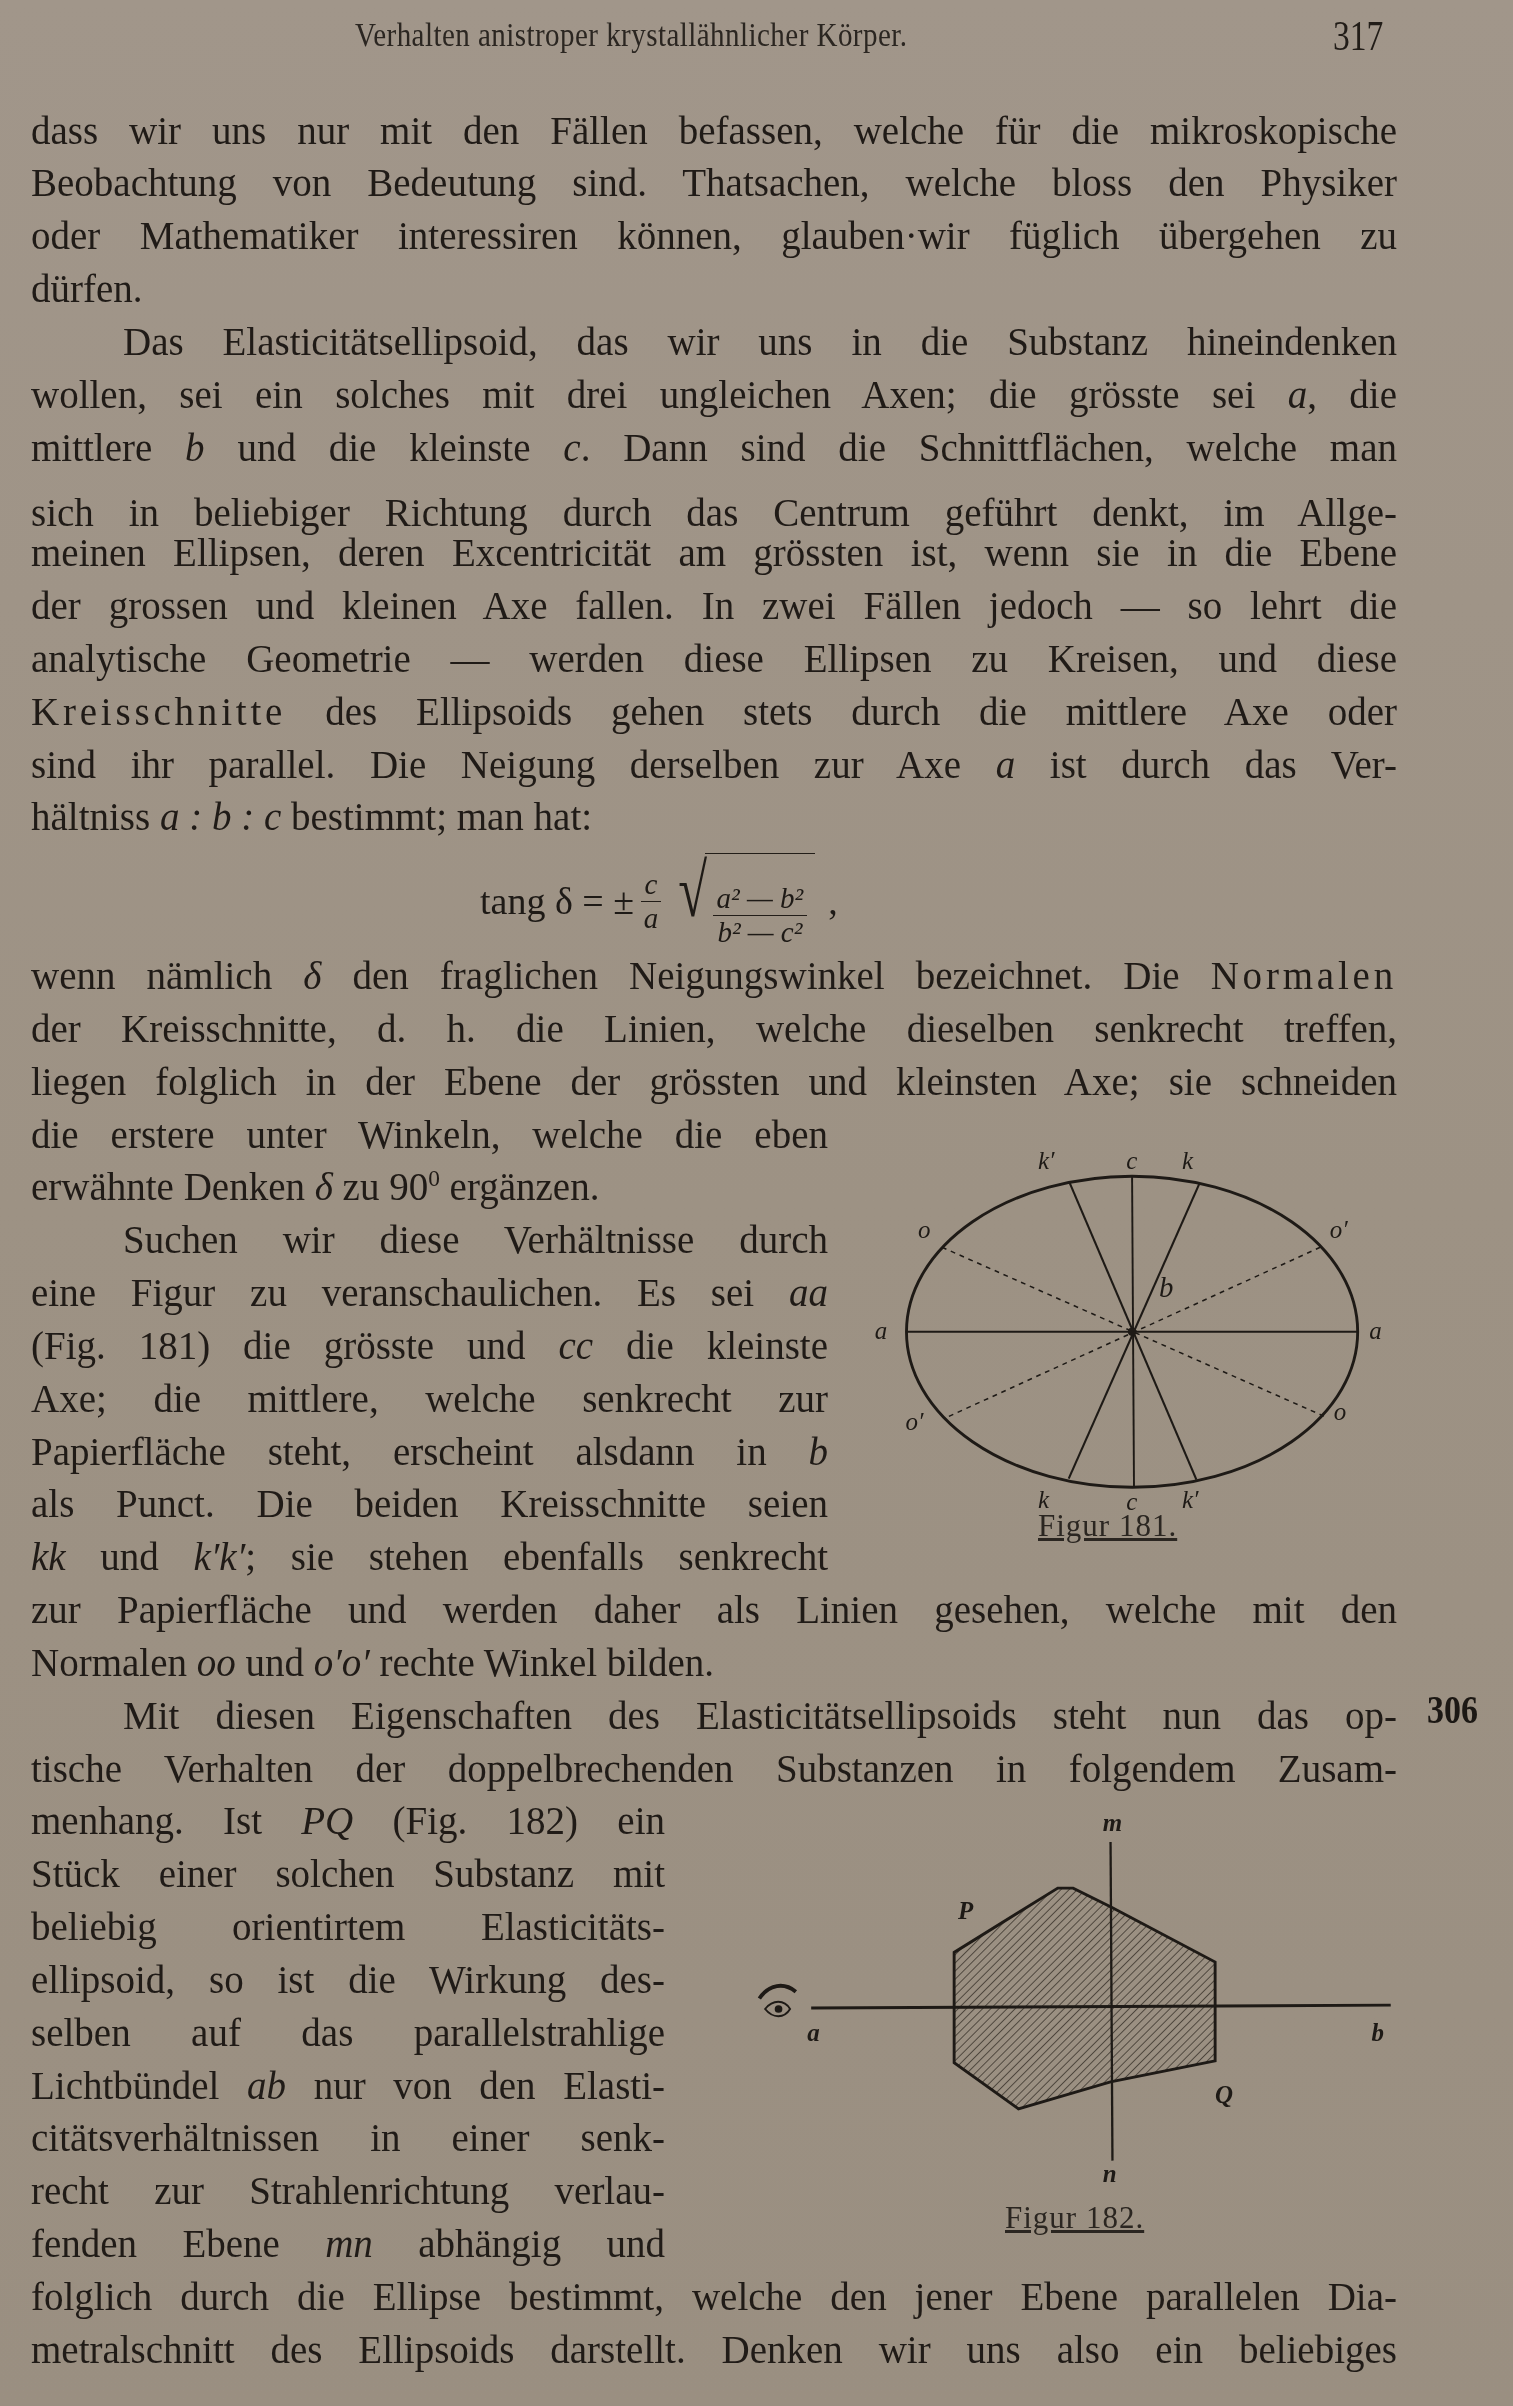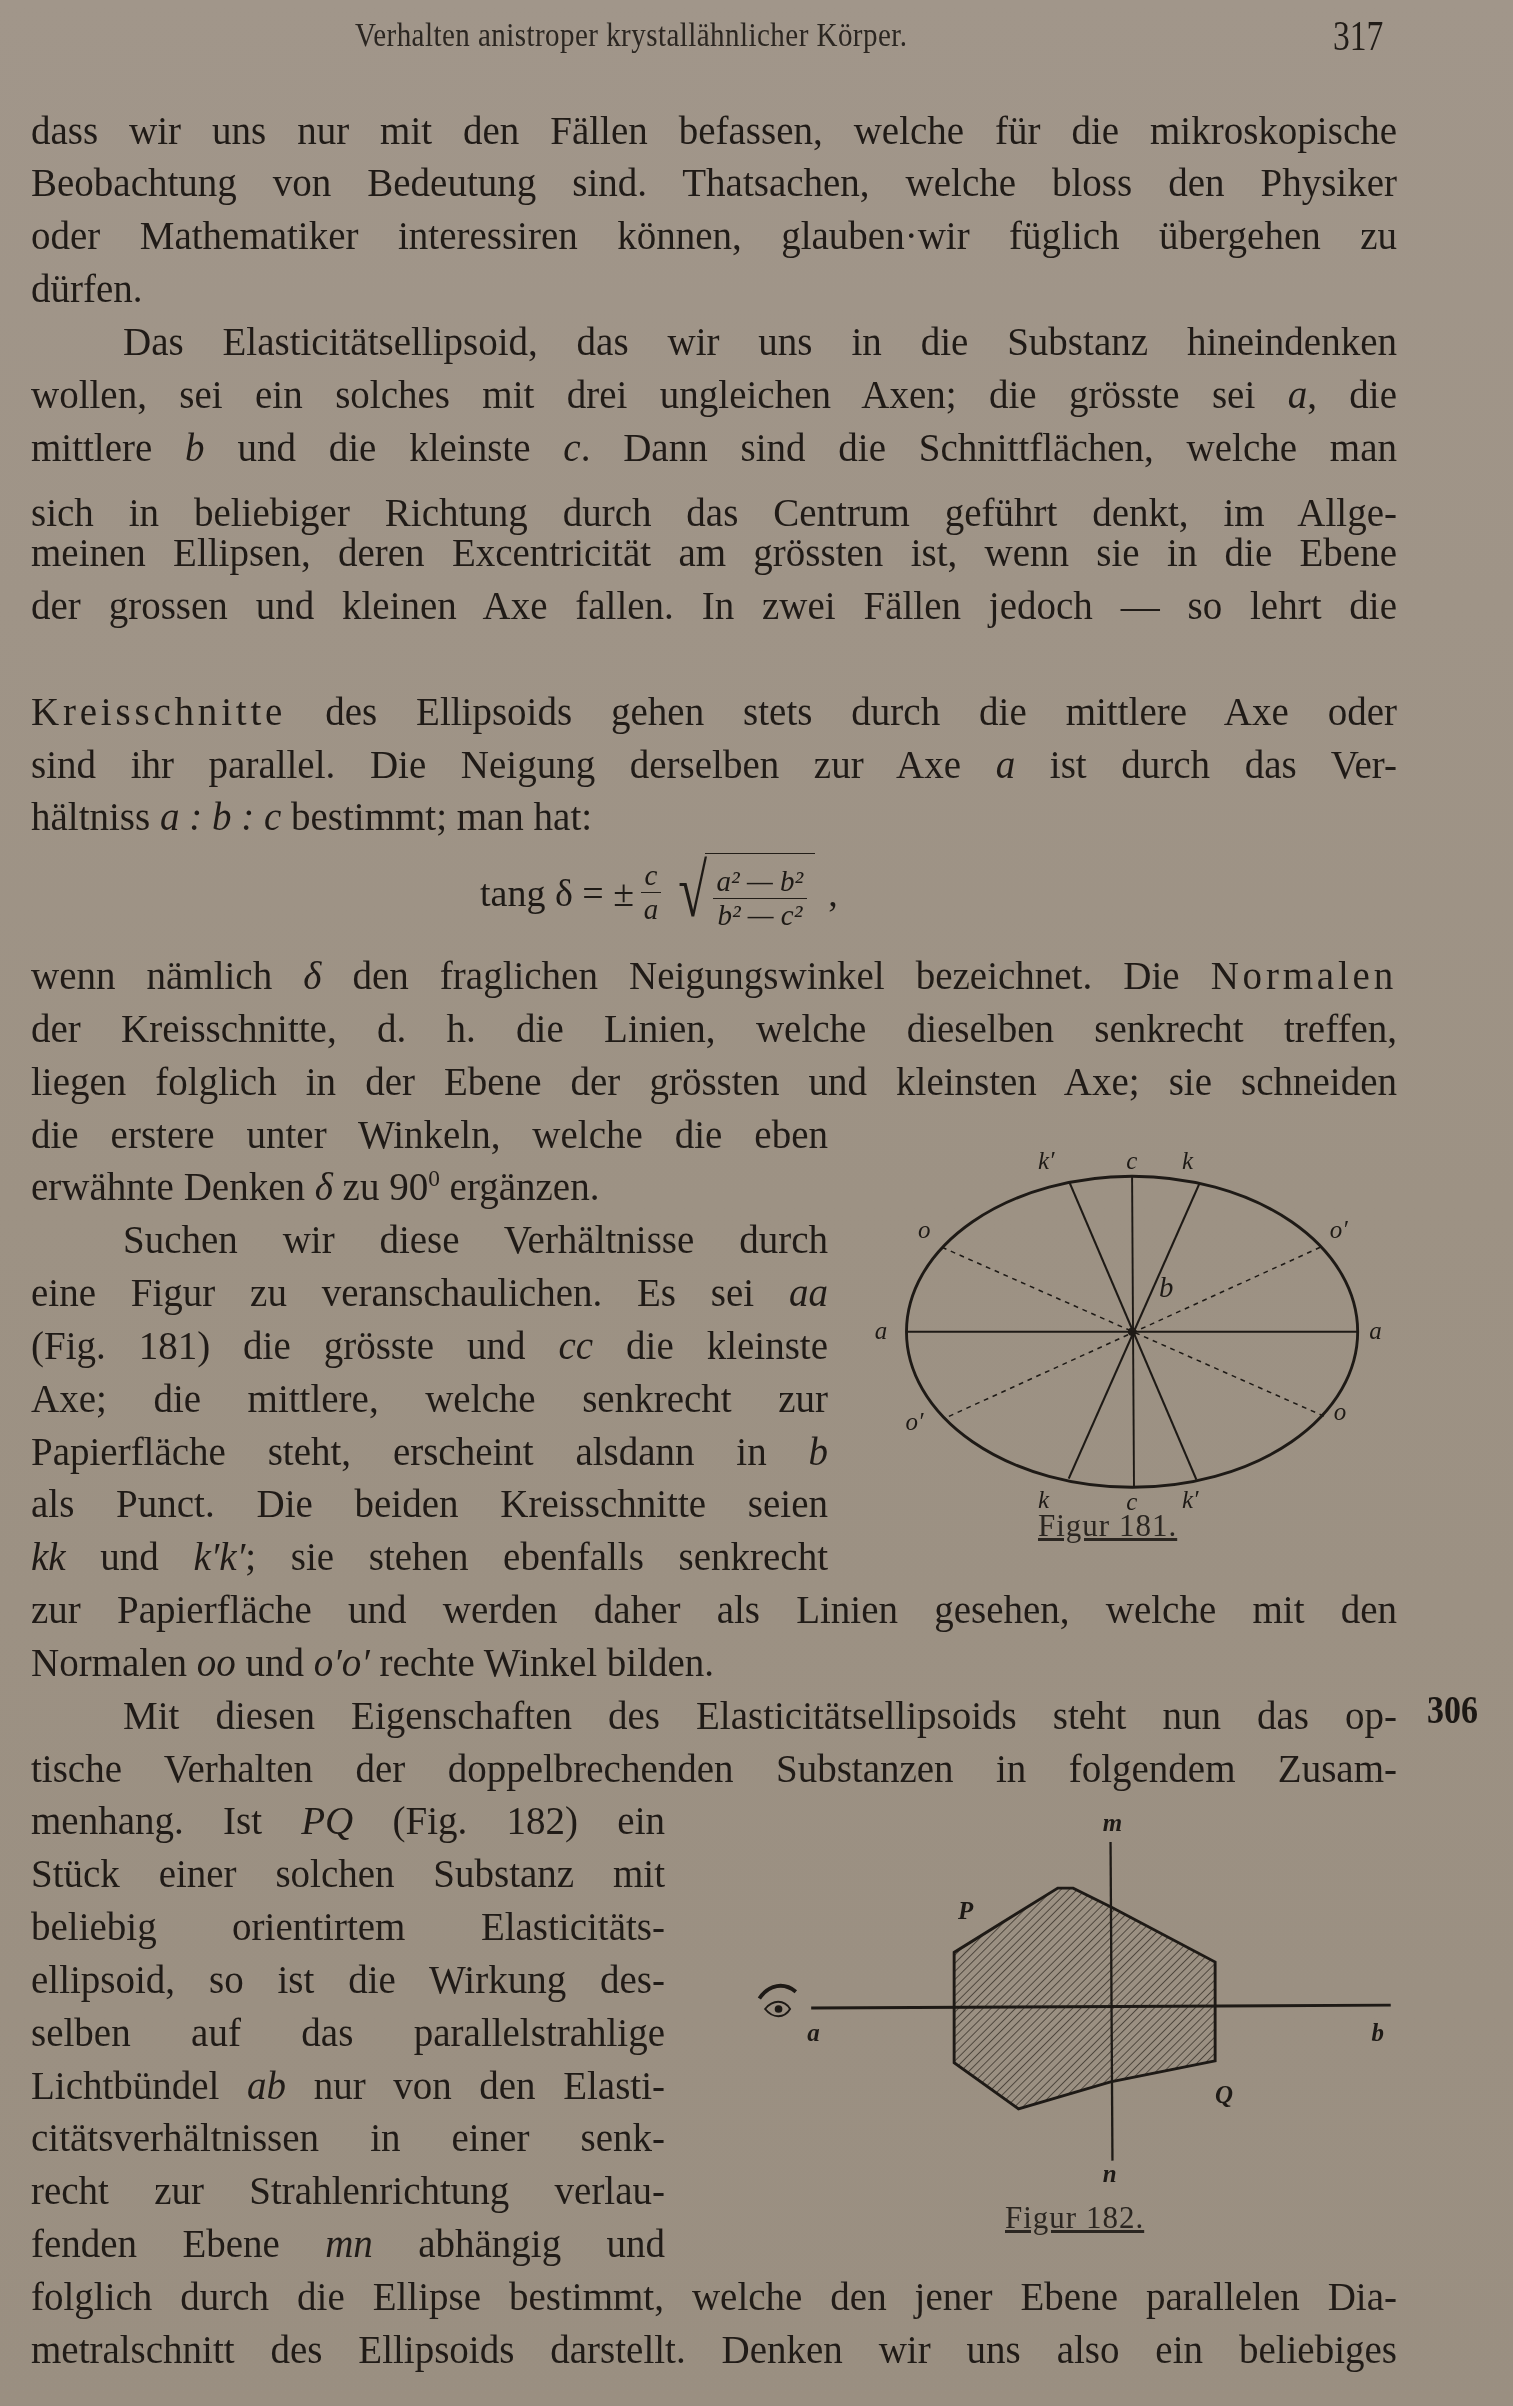--- a/index.html
+++ b/index.html
@@ -40,21 +40,21 @@
   i { font-style: italic; }
   .formula {
     position: absolute; left: 480px; top: 853px;
     font-size: 38px; display: flex; align-items: center;
   }
   .frac { display: inline-flex; flex-direction: column; align-items: center; font-size: 29px; margin: 0 5.8px; font-style: italic; }
   .frac .num { border-bottom: 1.9px solid #221d18; padding: 0 3.8px; line-height: 33px; }
   .frac .den { line-height: 33px; padding: 0 3.8px; }
   .sqrt { display: inline-flex; align-items: stretch; margin-left: 3.8px; }
   .sqrt .radical { font-size: 75px; line-height: 75px; transform: scaleX(0.7); margin-right: -7.7px; }
-  .sqrt .radicand { border-top: 1.9px solid #221d18; padding-top: 2px; }
+  .sqrt .radicand { border-top: 1.9px solid #221d18; padding-top: 19px; }
   sup { font-size: 60%; }
   .fig { position: absolute; }
   .fig svg { display: block; }
   .caption {
     position: absolute; font-size: 31px; color: #2b2621; letter-spacing: 1px; text-decoration: underline;
   }
 </style>
 </head>
 <body>
 
@@ -71,20 +71,21 @@
   <div class="line full indent" style="top:319px">Das Elasticitätsellipsoid, das wir uns in die Substanz hineindenken</div>
   <div class="line full" style="top:372px">
     <span>wollen, sei ein solches mit drei ungleichen Axen; die grösste sei </span><i>a</i><span>, die</span>
   </div>
   <div class="line full" style="top:425px">
     <span>mittlere </span><i>b</i><span> und die kleinste </span><i>c</i><span>. Dann sind die Schnittflächen, welche man</span>
   </div>
   <div class="line full" style="top:490px">sich in beliebiger Richtung durch das Centrum geführt denkt, im Allge-</div>
   <div class="line full" style="top:530px">meinen Ellipsen, deren Excentricität am grössten ist, wenn sie in die Ebene</div>
   <div class="line full" style="top:583px">der grossen und kleinen Axe fallen. In zwei Fällen jedoch — so lehrt die</div>
+  <div class="line full" style="top:636px">analytische Geometrie — werden diese Ellipsen zu Kreisen, und diese</div>
   <div class="line full" style="top:689px">
     <span class="sp">Kreisschnitte</span><span> des Ellipsoids gehen stets durch die mittlere Axe oder</span>
   </div>
   <div class="line full" style="top:742px">
     <span>sind ihr parallel. Die Neigung derselben zur Axe </span><i>a</i><span> ist durch das Ver-</span>
   </div>
   <div class="line" style="top:794px">
     <span>hältniss </span><i>a : b : c</i><span> bestimmt; man hat:</span>
   </div>
 

